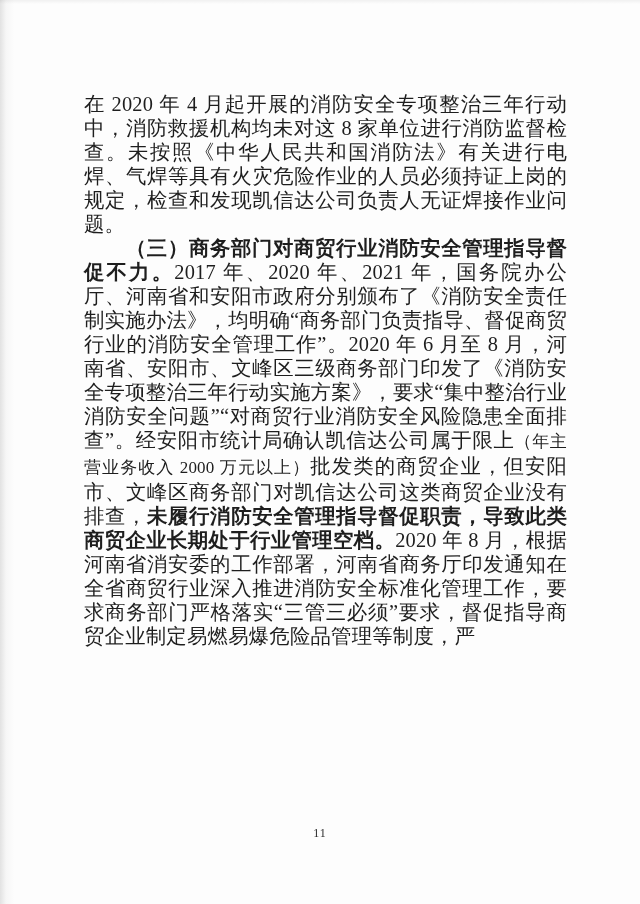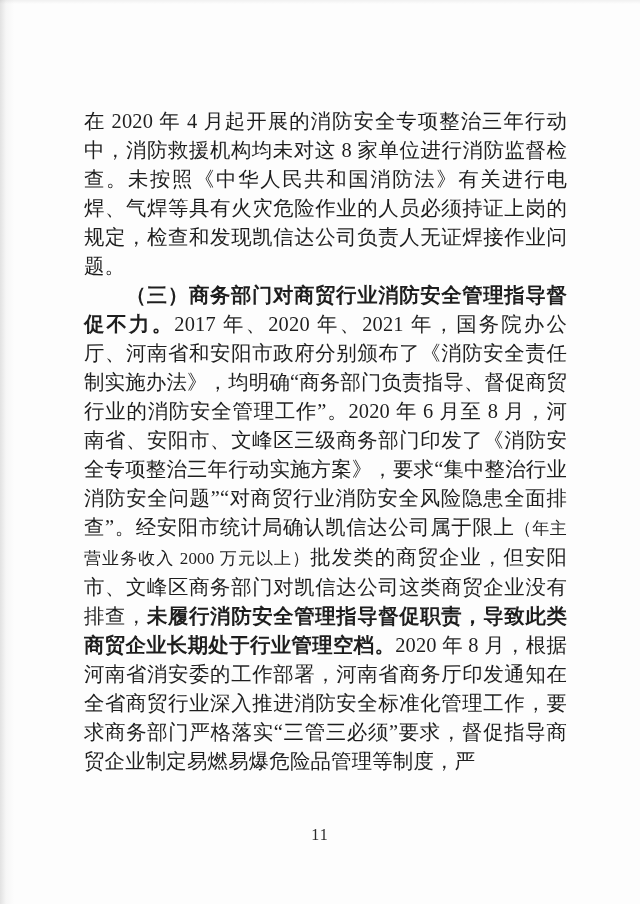--- a/index.html
+++ b/index.html
@@ -24,25 +24,25 @@
     content: "";
     position: absolute;
     left: 0; top: 0; right: 0;
     height: 4px;
     background: linear-gradient(180deg, rgba(0,0,0,0.05), rgba(0,0,0,0));
     pointer-events: none;
   }
   .text-block {
     position: absolute;
     left: 84px;
-    top: 107px;
+    top: 92px;
     width: 483px;
     color: #1e1e1e;
     font-size: 20.4px;
-    line-height: 29px;
+    line-height: 24px;
     text-align: justify;
     text-justify: inter-ideograph;
     letter-spacing: 0.2px;
   }
   .para {
     margin: 0;
     padding: 0;
   }
   .para.indented {
     text-indent: 2.05em;
@@ -53,21 +53,21 @@
   .run-small {
     font-size: 17px;
   }
   .page-number {
     position: absolute;
     left: 0;
     width: 100%;
     top: 826px;
     text-align: center;
     color: #2a2a2a;
-    font-size: 16px;
+    font-size: 12px;
     letter-spacing: 1px;
   }
 </style>
 </head>
 <body>
 
 <div class="page">
 
   <div class="text-block">
 

